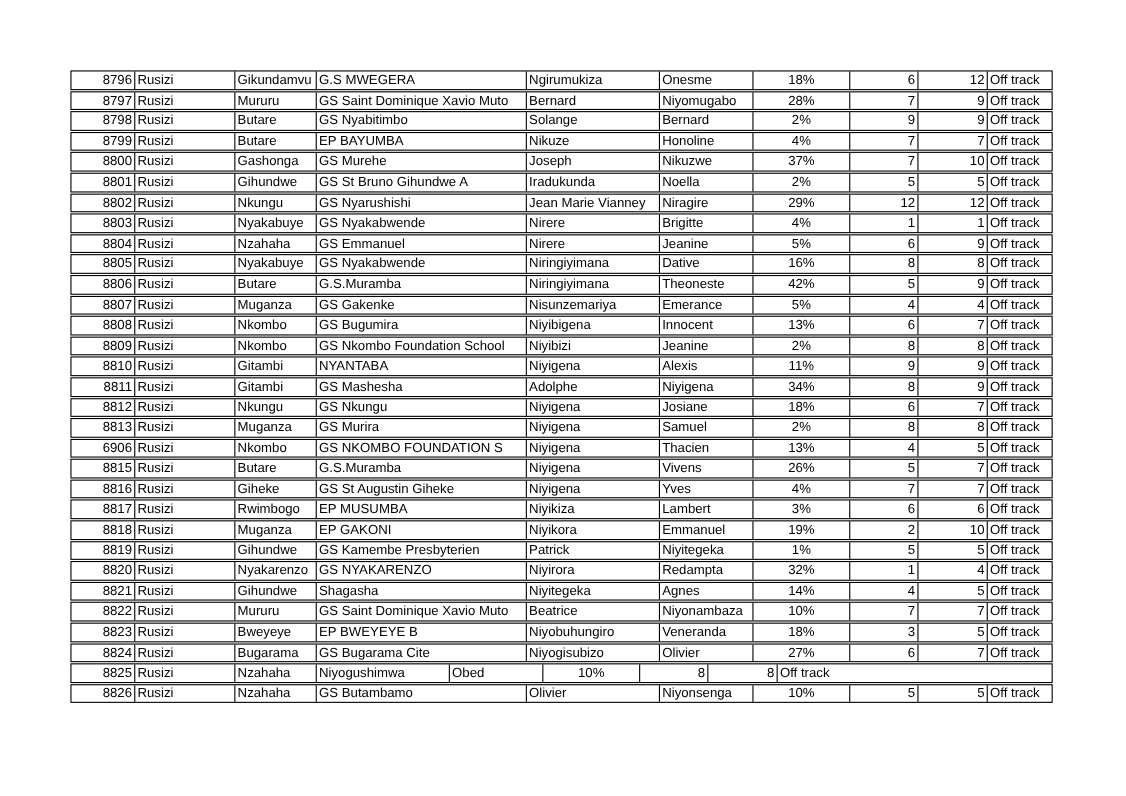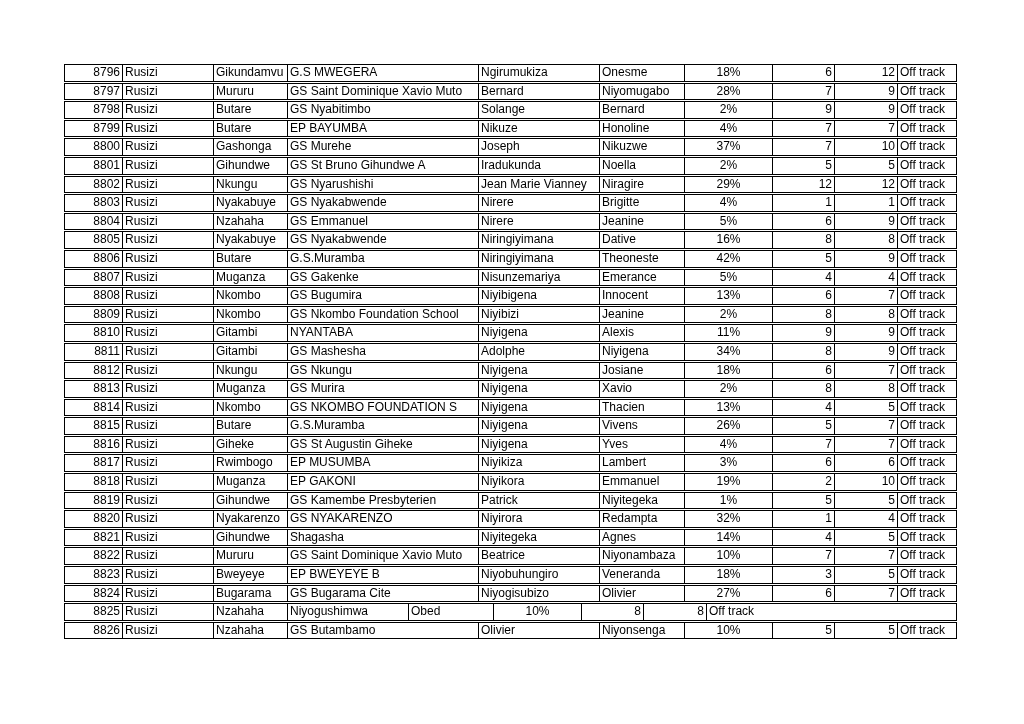--- a/index.html
+++ b/index.html
@@ -237,28 +237,28 @@
         <div class="cell c7">6</div>
         <div class="cell c8">7</div>
         <div class="cell c9">Off track</div>
       </div>
       <div class="row">
         <div class="cell c0">8813</div>
         <div class="cell c1">Rusizi</div>
         <div class="cell c2">Muganza</div>
         <div class="cell c3">GS Murira</div>
         <div class="cell c4">Niyigena</div>
-        <div class="cell c5">Xavio</div>
+        <div class="cell c5">Samuel</div>
         <div class="cell c6">2%</div>
         <div class="cell c7">8</div>
         <div class="cell c8">8</div>
         <div class="cell c9">Off track</div>
       </div>
       <div class="row">
-        <div class="cell c0">8814</div>
+        <div class="cell c0">6906</div>
         <div class="cell c1">Rusizi</div>
         <div class="cell c2">Nkombo</div>
         <div class="cell c3">GS NKOMBO FOUNDATION S</div>
         <div class="cell c4">Niyigena</div>
         <div class="cell c5">Thacien</div>
         <div class="cell c6">13%</div>
         <div class="cell c7">4</div>
         <div class="cell c8">5</div>
         <div class="cell c9">Off track</div>
       </div>

